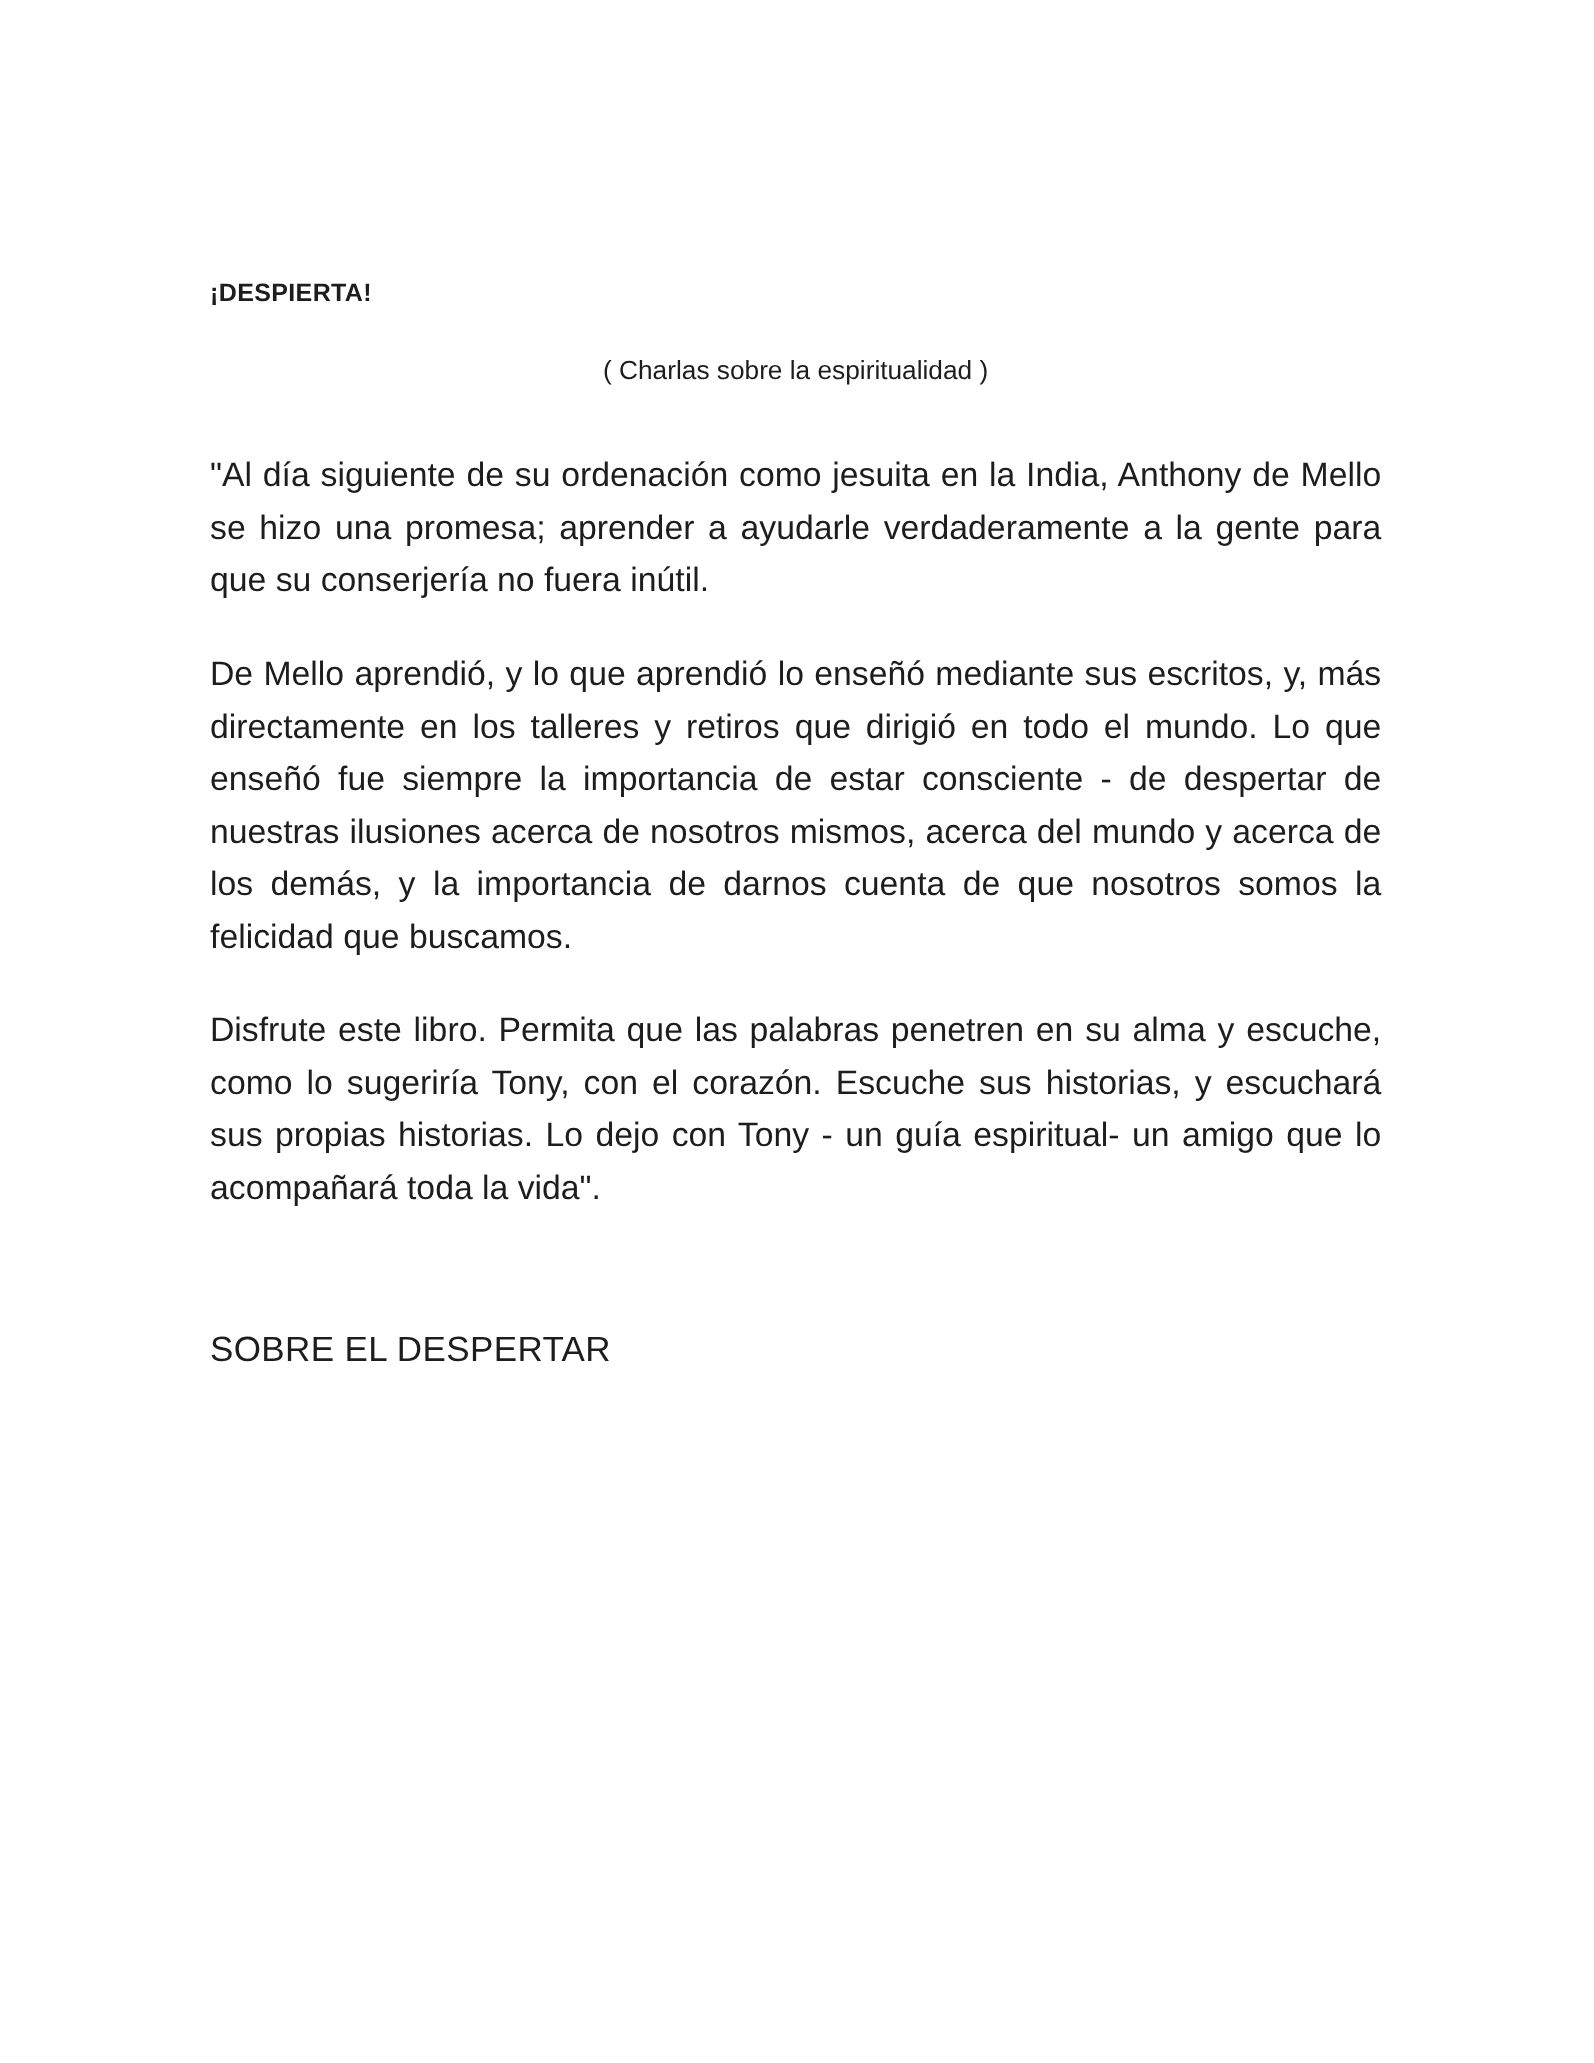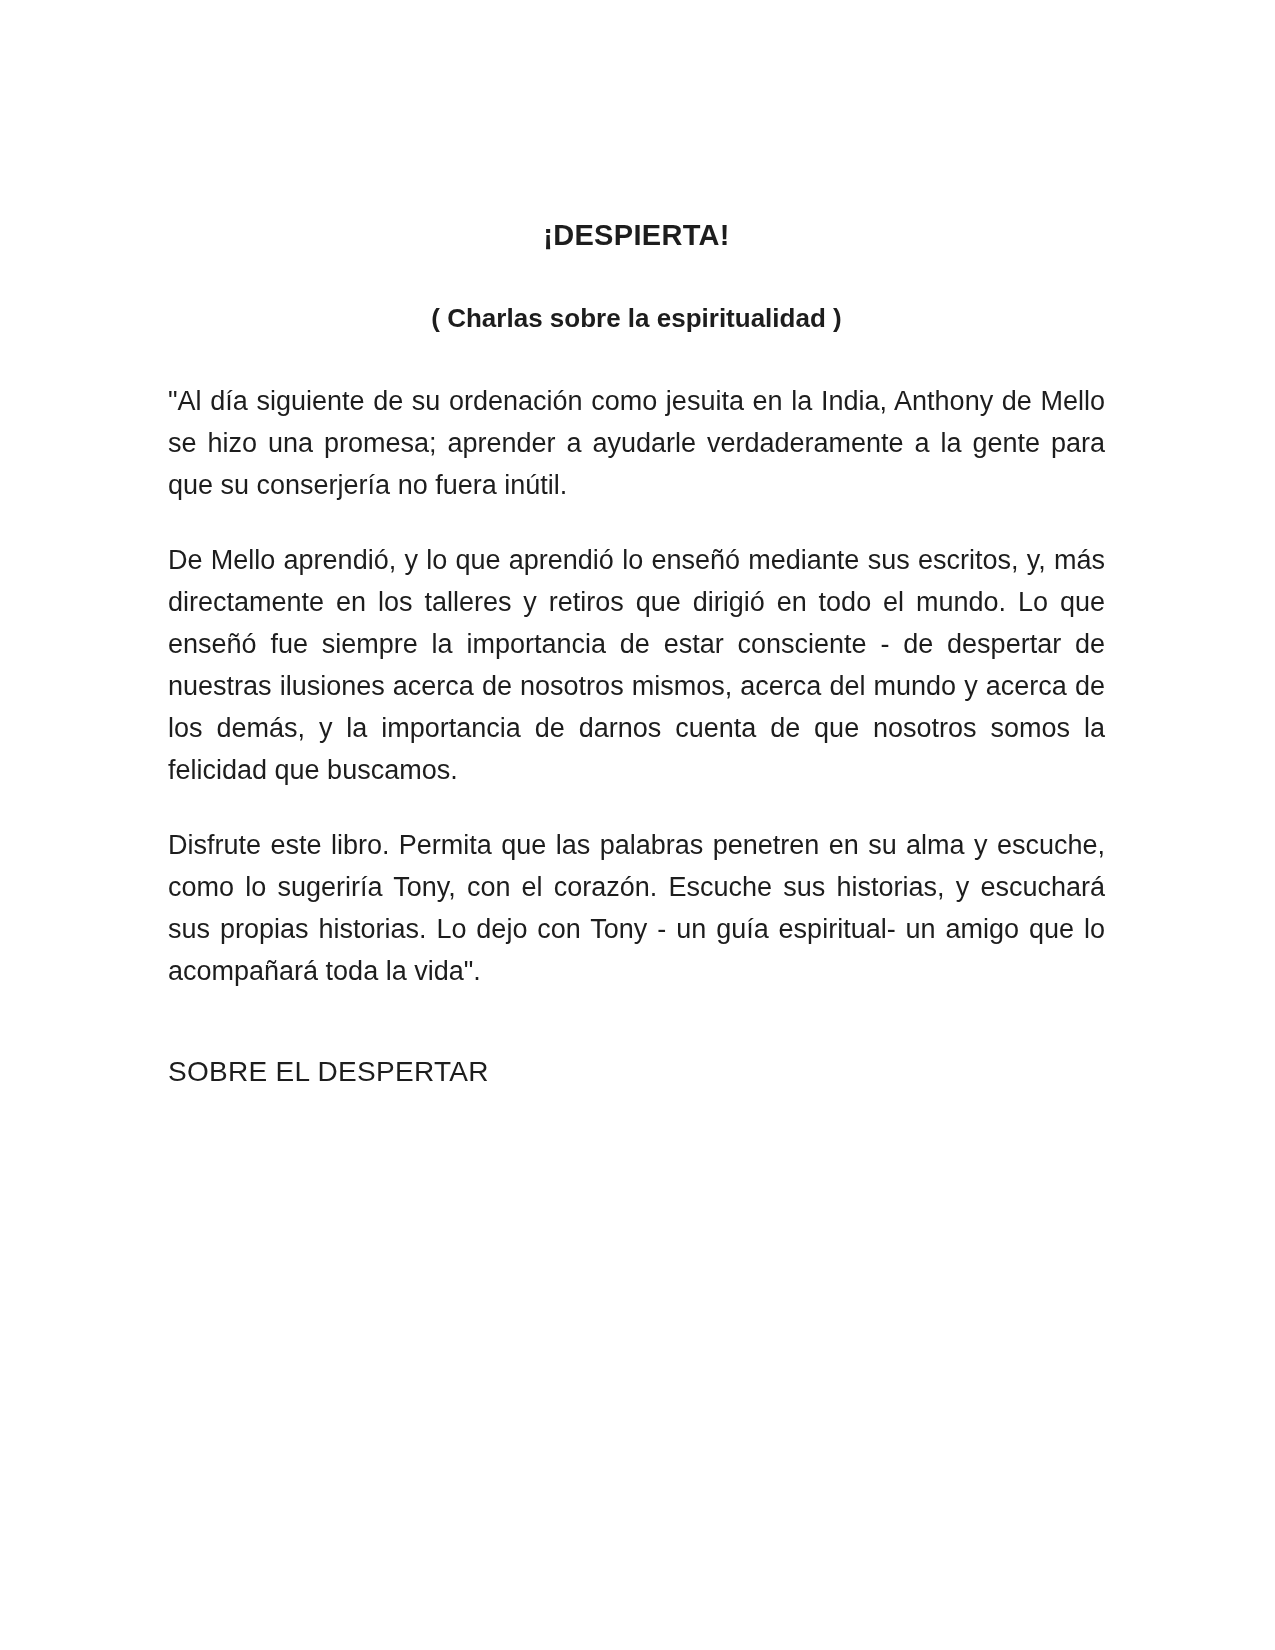--- a/index.html
+++ b/index.html
@@ -19,51 +19,50 @@
     height: 1650px;
     margin: 0 auto;
     background: var(--background);
     color: var(--text);
     font-family: "Liberation Sans", "DejaVu Sans", sans-serif;
     padding: 214px 170px 0 168px;
     overflow: hidden;
   }
   .title {
     margin: 0;
-    font-size: 29px;
+    font-size: 20px;
     font-weight: 700;
     line-height: 42px;
-    text-align: center;
     letter-spacing: 0.3px;
   }
   .subtitle {
-    margin-top: 41px;
-    font-size: 26px;
-    font-weight: 700;
+    margin-top: 20px;
+    font-size: 21px;
+    font-weight: 400;
     line-height: 42px;
     text-align: center;
   }
   .para {
     margin: 33px 0 0 0;
     font-size: 27px;
     line-height: 42px;
     text-align: justify;
     text-justify: inter-word;
   }
   .para.first {
     margin-top: 41px;
   }
   .signature {
     margin-top: 62px;
     font-size: 27px;
     line-height: 42px;
     text-align: right;
   }
   .footer-heading {
-    margin-top: 59px;
+    margin-top: 88px;
     font-size: 28px;
     line-height: 42px;
     text-align: left;
     letter-spacing: 0.3px;
   }
 </style>
 </head>
 <body>
 
 <div class="page">

